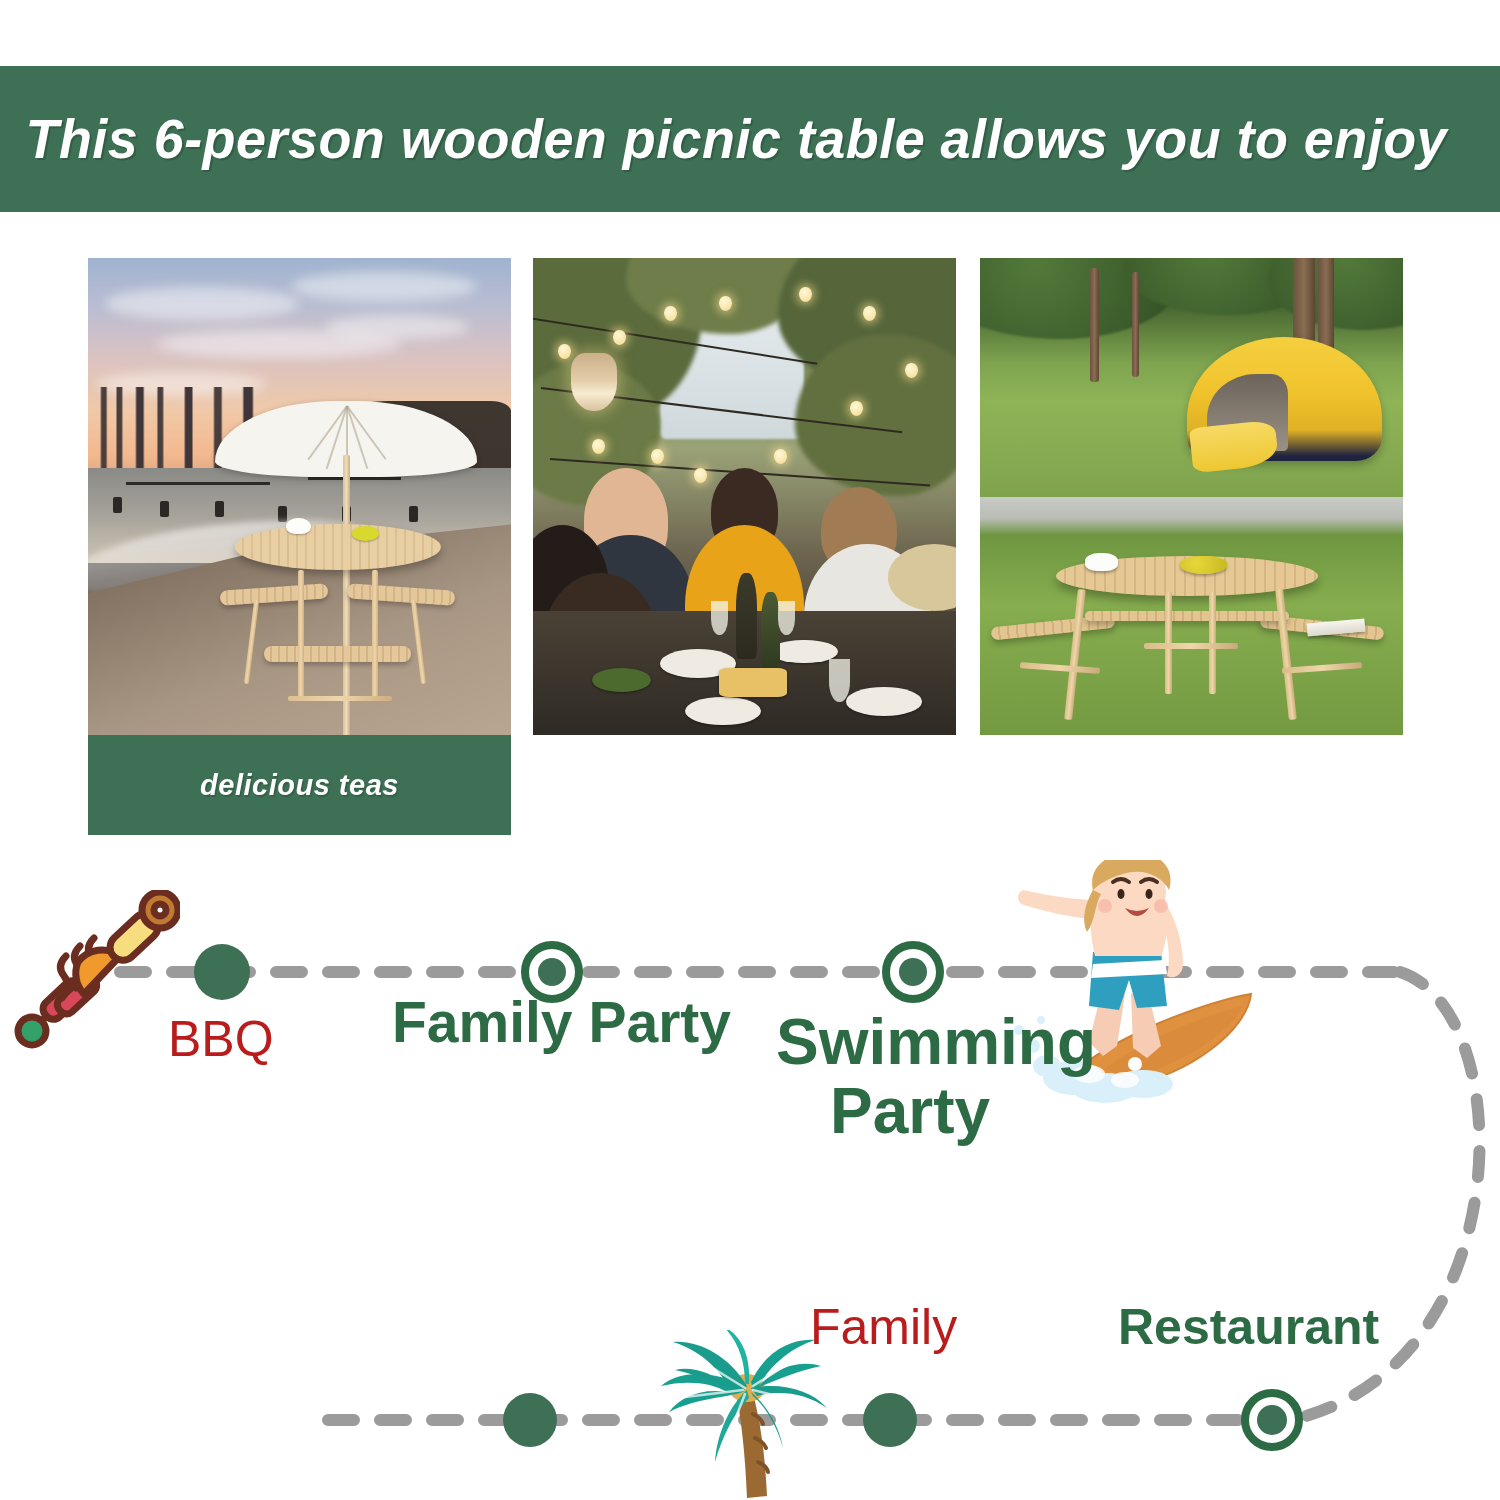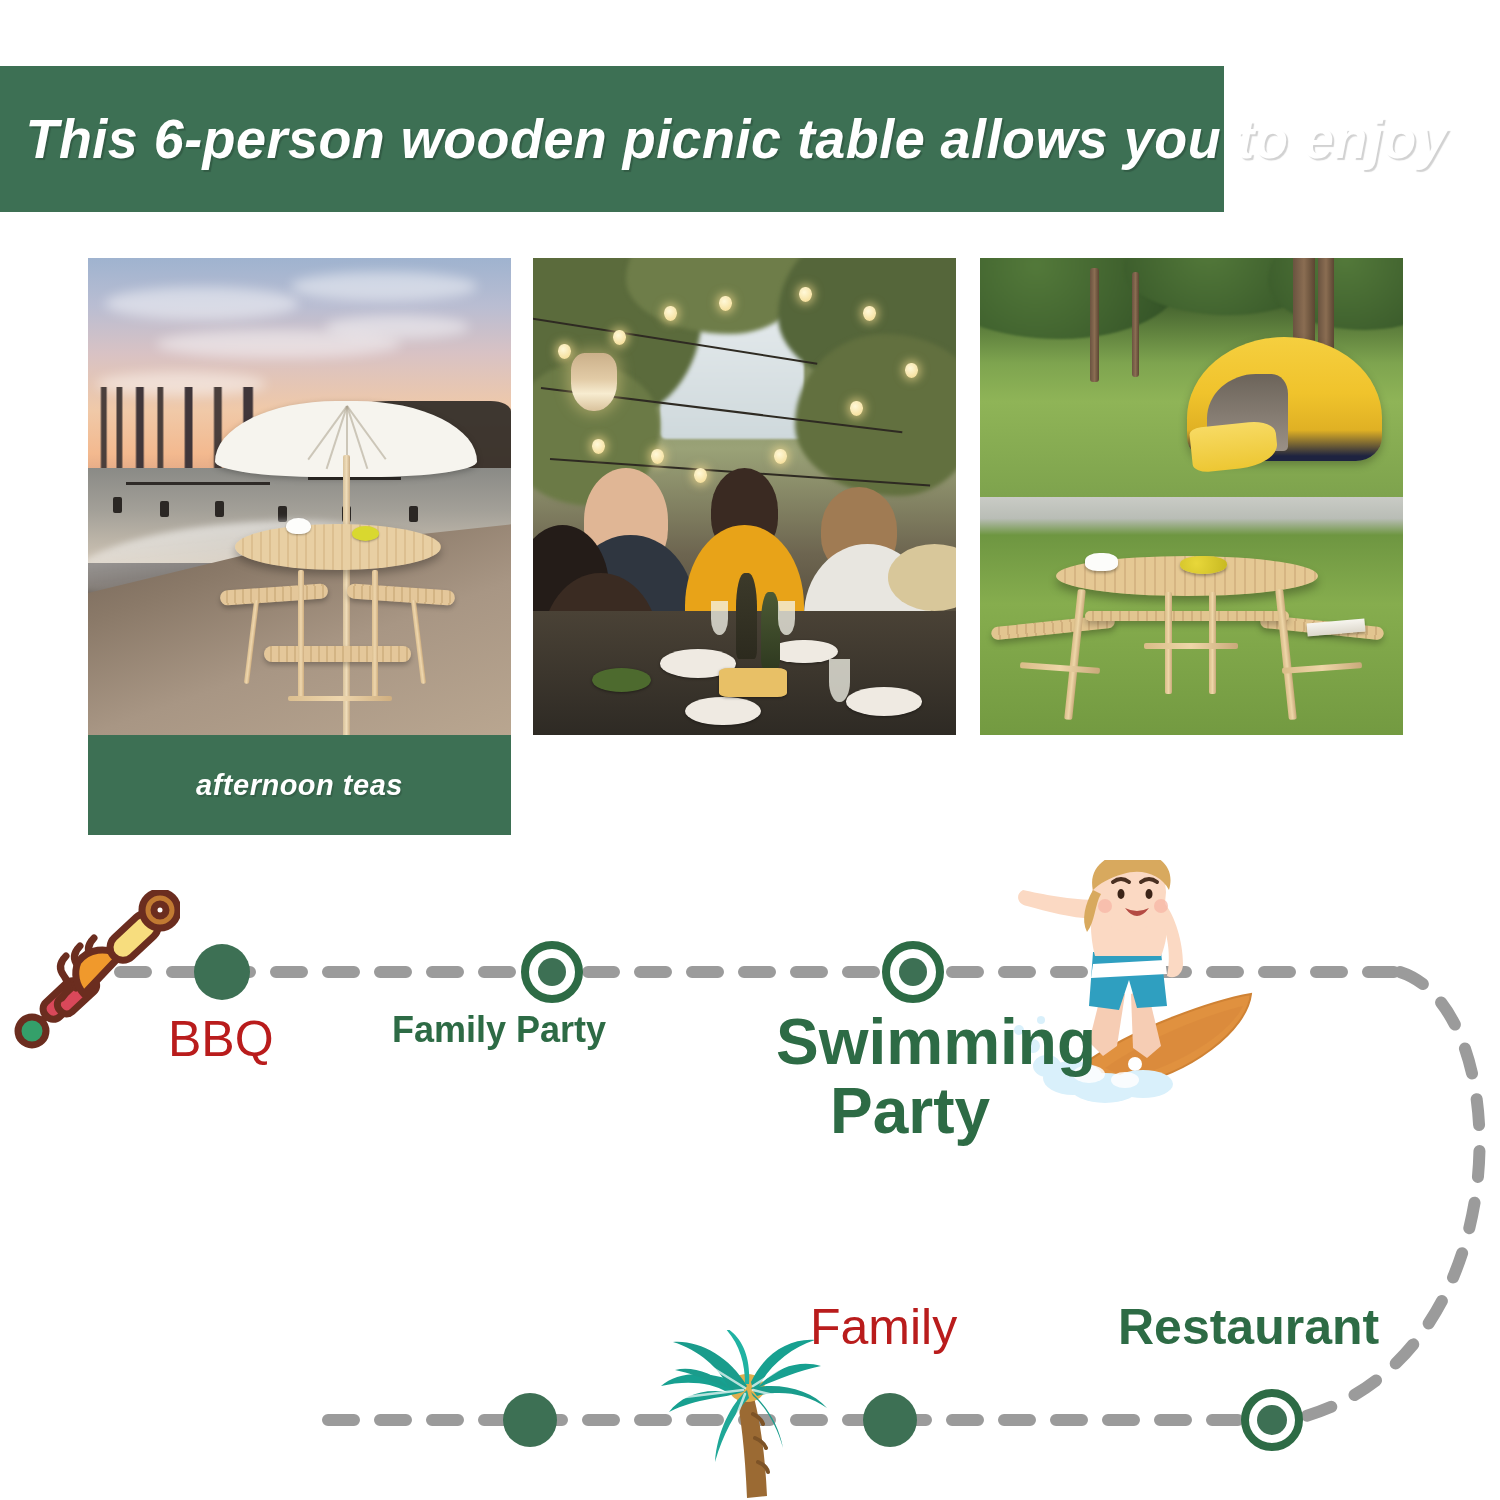--- a/index.html
+++ b/index.html
@@ -13,21 +13,21 @@
     position: relative;
     overflow: hidden;
     font-family: "Liberation Sans", sans-serif;
   }
 
   
   .header-banner {
     position: absolute;
     left: 0;
     top: 66px;
-    width: 1224px;
+    width: 1500px;
     height: 146px;
     background: #3d7054;
     display: flex;
     align-items: center;
   }
   .header-title {
     color: #ffffff;
     font-family: "Liberation Sans", sans-serif;
     font-style: italic;
     font-weight: bold;
@@ -404,21 +404,21 @@
     position: absolute;
     font-family: "Liberation Sans", sans-serif;
     white-space: pre-line;
     line-height: 1.08;
   }
   .tl-label.black { color: #b91c1c; font-weight: normal; }
   .tl-label.green { color: #2d6b45; font-weight: bold; }
 
   
   .lbl-bbq       { left: 168px; top: 152px; font-size: 50px; }
-  .lbl-family    { left: 392px; top: 151px; font-size: 36px; }
+  .lbl-family    { left: 392px; top: 132px; font-size: 57px; }
   .lbl-swimming  { left: 776px; top: 148px; font-size: 64px; text-align: center; width: 268px; }
   .lbl-camping   { left: 420px; top: 382px; font-size: 50px; text-align: center; width: 228px; }
   .lbl-beach     { left: 810px; top: 440px; font-size: 50px; }
   .lbl-restaurant{ left: 1118px; top: 440px; font-size: 50px; }
 
   
   .bbq-icon { position: absolute; left: 10px; top: 30px; width: 170px; height: 160px; }
   
   .surfer-icon { position: absolute; left: 985px; top: 0px; width: 300px; height: 270px; }
   
@@ -474,21 +474,21 @@
           <div class="pt-bench" style="left:20%; top:62%; width:60%; height:8%;"></div>
           <div class="pt-leg" style="left:14%; top:40%; width:5px; height:40%; transform:rotate(7deg);"></div>
           <div class="pt-leg" style="left:82%; top:40%; width:5px; height:40%; transform:rotate(-7deg);"></div>
           <div class="pt-leg" style="left:34%; top:26%; width:6px; height:62%;"></div>
           <div class="pt-leg" style="left:64%; top:26%; width:6px; height:62%;"></div>
           <div class="pt-leg" style="left:30%; top:86%; width:42%; height:5px;"></div>
         </div>
       </div>
     </div>
     <div class="panel-caption">
-      <span class="cap-text">afternoon teas</span>
+      <span class="cap-text">delicious teas</span>
     </div>
   </div>
 
   <div class="panel panel-2">
     <div class="panel-photo">
       <div class="ph-party">
         <div class="sky-gap"></div>
         <div class="foliage" style="left:-8%; top:-6%;  width:48%; height:40%; background:#5b6b3c;"></div>
         <div class="foliage" style="left:22%; top:-10%; width:44%; height:26%; background:#6e7d49;"></div>
         <div class="foliage" style="left:58%; top:-8%;  width:52%; height:36%; background:#55663a;"></div>

